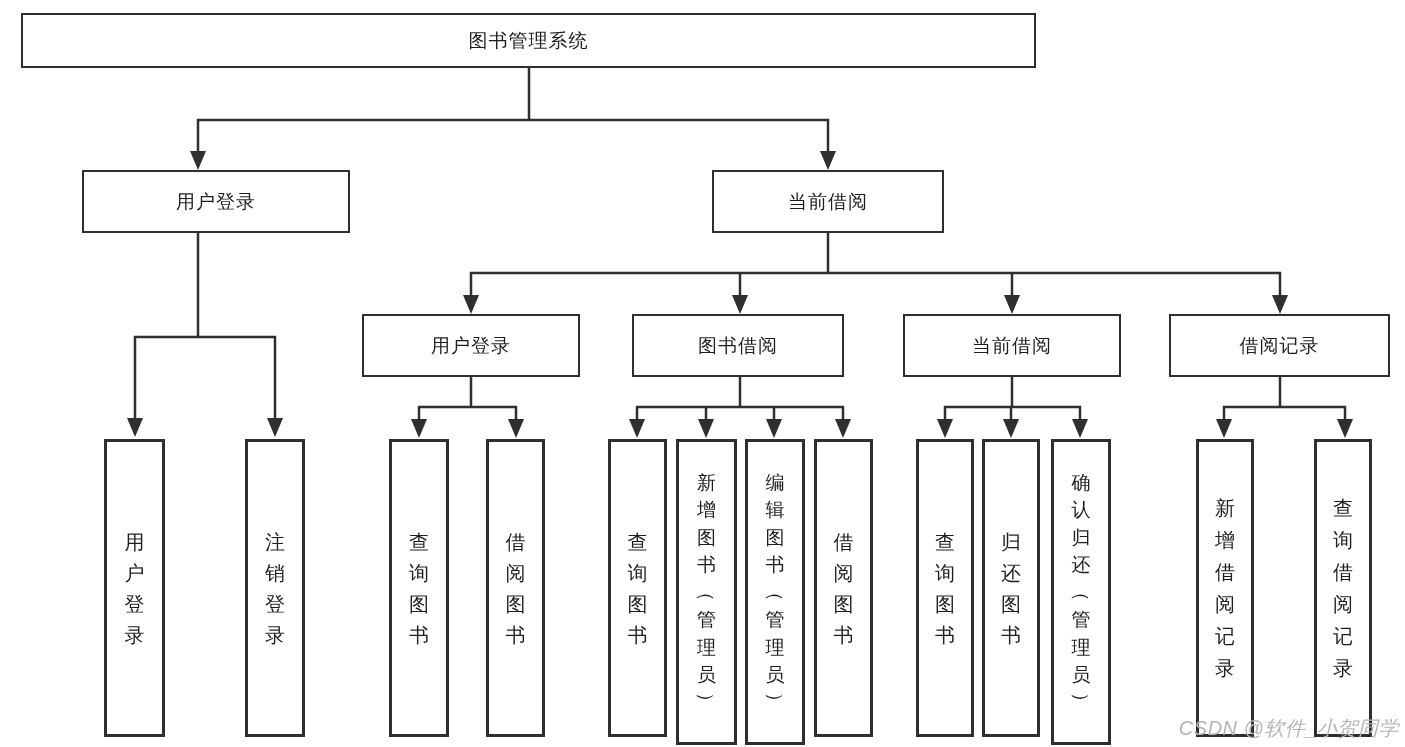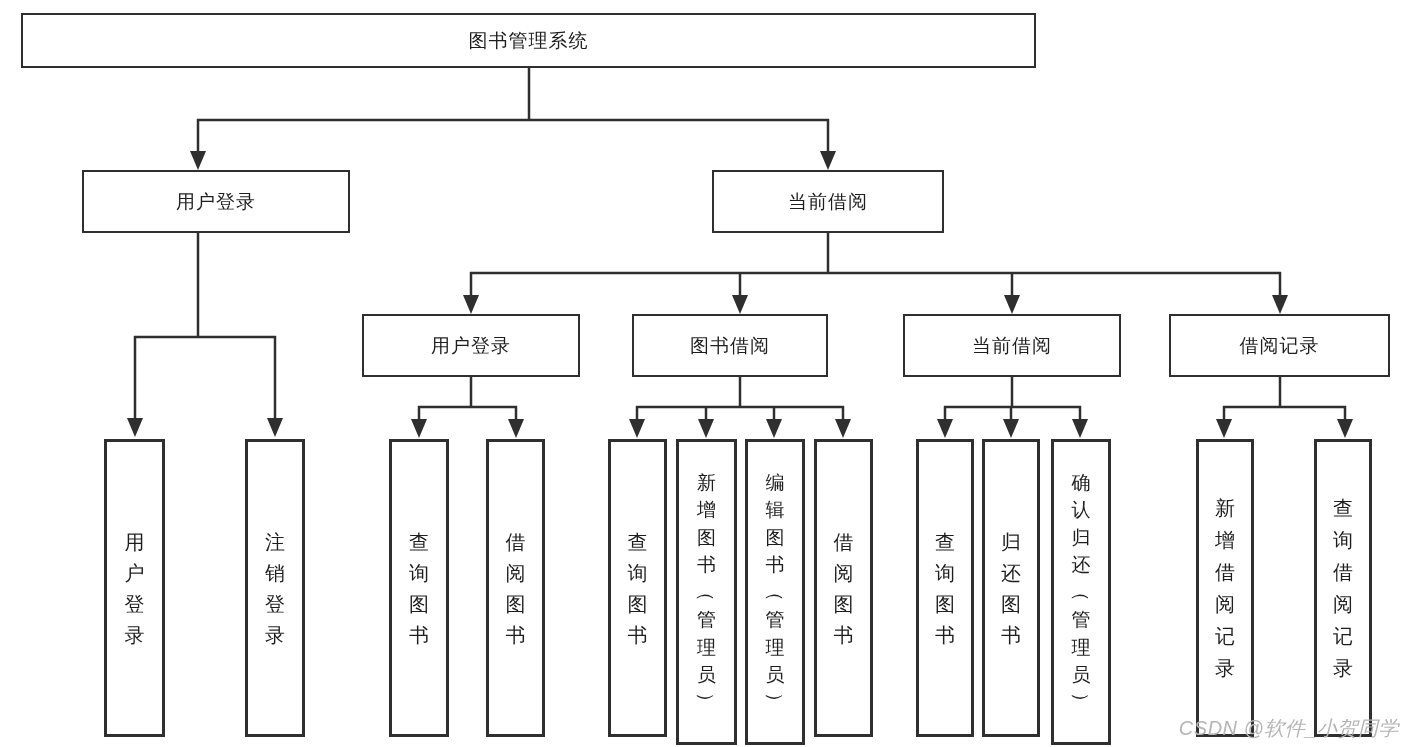--- a/index.html
+++ b/index.html
@@ -20,21 +20,21 @@
   .hbox{
     position:absolute;background:var(--box-bg);
     border:2.5px solid var(--line);
     display:flex;align-items:center;justify-content:center;
     font-size:19px;letter-spacing:1px;color:var(--text);
   }
   .root {left:21px;  top:13px;  width:1015px;height:55px}
   .l2a  {left:82px;  top:170px; width:268px; height:63px}
   .l2b  {left:712px; top:170px; width:232px; height:63px}
   .l3a  {left:362px; top:314px; width:218px; height:63px}
-  .l3b  {left:632px; top:314px; width:196px; height:63px}
+  .l3b  {left:632px; top:314px; width:212px; height:63px}
   .l3c  {left:903px; top:314px; width:218px; height:63px}
   .l3d  {left:1169px;top:314px; width:221px; height:63px}
   .vbox{
     position:absolute;top:439px;height:298px;background:var(--box-bg);
     border:3px solid var(--line);
     display:flex;align-items:center;justify-content:center;
   }
   .vbox.tall{height:306px}
   .vtext{display:flex;flex-direction:column;align-items:center;justify-content:center;width:100%;height:100%}
   .vtext span{

